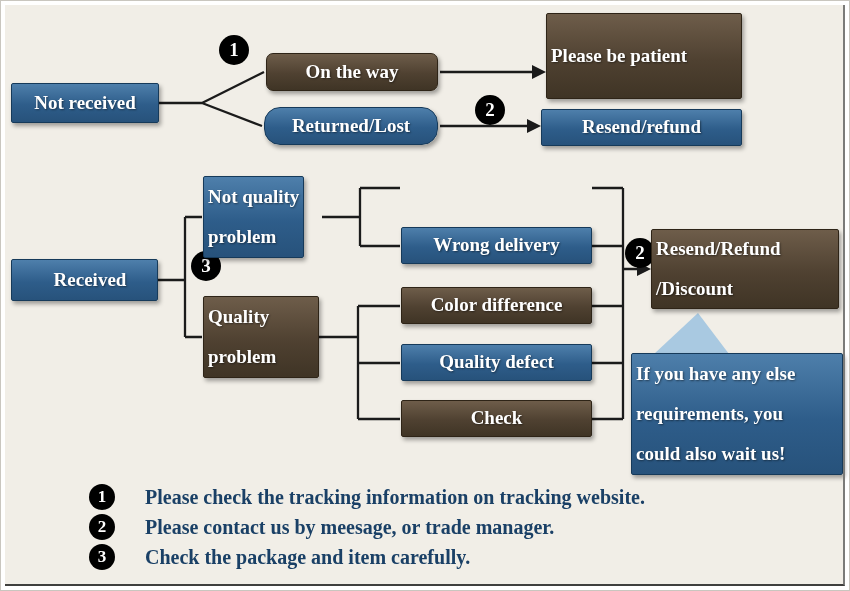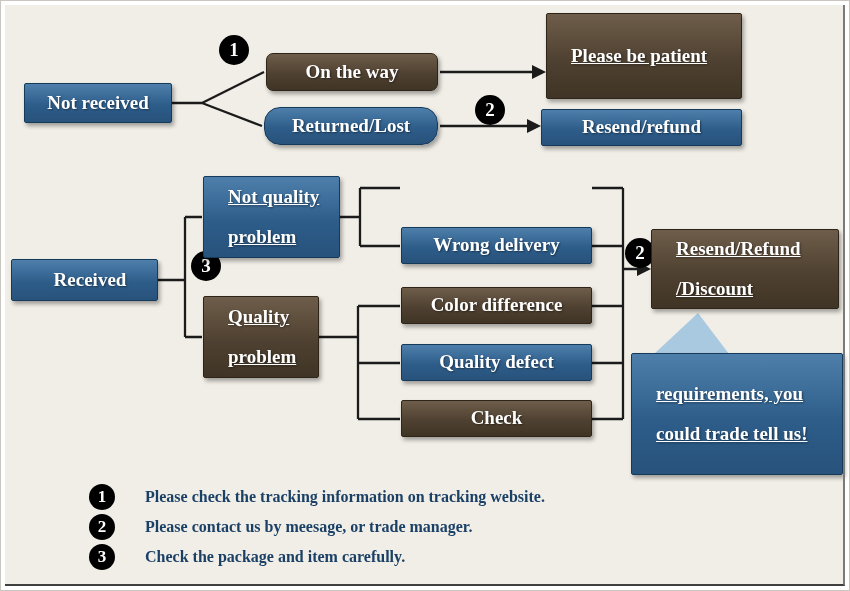--- a/index.html
+++ b/index.html
@@ -25,38 +25,38 @@
     display:flex; align-items:center; justify-content:center; text-align:center;
     border-radius:2px;
     box-shadow:2px 3px 4px rgba(0,0,0,0.35);
     text-shadow:1px 1px 2px rgba(0,0,0,0.45);
     line-height:1.2;
   }
   .box.blue  { background:linear-gradient(180deg,#4e7fab 0%, #2e5d8a 55%, #27527b 100%); border:1px solid #163a5a; }
   .box.brown { background:linear-gradient(180deg,#6e5d4a 0%, #4f4131 55%, #3f3425 100%); border:1px solid #2e2417; }
   .box.multi {
     flex-direction:column; align-items:flex-start; justify-content:center;
-    text-align:left; padding:0 24px;text-decoration:underline;
+    text-align:left; padding:0 4px;
   }
   .box.multi > div { line-height:40px; white-space:nowrap; }
 
   .badge {
     position:absolute; width:30px; height:30px; background:#000; color:#fff;
     border-radius:50%; display:flex; align-items:center; justify-content:center;
     font-weight:bold; font-size:19px; font-family:"Liberation Serif", serif;
   }
 
   
-  .b-not-received  { left:23px;  top:82px;  width:148px; height:40px; }
+  .b-not-received  { left:10px;  top:82px;  width:148px; height:40px; }
   .b-on-the-way    { left:265px; top:52px;  width:172px; height:38px;border-radius:7px; }
   .b-returned      { left:263px; top:106px; width:174px; height:38px;border-radius:16px; }
   .b-patient       { left:545px; top:12px;  width:196px; height:86px; }
   .b-resend1       { left:540px; top:108px; width:201px; height:37px; }
   .b-received      { left:10px;  top:258px; width:147px; height:42px;padding-left:11px; }
-  .b-notquality    { left:202px; top:175px; width:137px; height:82px; }
+  .b-notquality    { left:202px; top:175px; width:101px; height:82px; }
   .b-quality       { left:202px; top:295px; width:116px; height:82px; }
   .b-notfit        { left:400px; top:168px; width:191px; height:37px; }
   .b-wrongdelivery { left:400px; top:226px; width:191px; height:37px; }
   .b-colordiff     { left:400px; top:286px; width:191px; height:37px; }
   .b-qualitydefect { left:400px; top:343px; width:191px; height:37px; }
   .b-damage        { left:400px; top:399px; width:191px; height:37px; }
   .b-resend2       { left:650px; top:228px; width:188px; height:80px; }
   .b-bubble        { left:630px; top:352px; width:212px; height:122px; }
 
   
@@ -66,21 +66,21 @@
   .s2b { left:624px; top:237px; }
 
   
   .legend { position:absolute; left:88px; top:483px; }
   .legend-row { display:flex; align-items:center; margin-bottom:4px; height:26px; }
   .legend-badge {
     width:26px; height:26px; background:#000; color:#fff; border-radius:50%;
     display:flex; align-items:center; justify-content:center;
     font-weight:bold; font-size:17px; margin-right:30px; flex:0 0 26px;
   }
-  .legend-text { color:#1a4066; font-weight:bold; font-size:16px; white-space:nowrap; }
+  .legend-text { color:#1a4066; font-weight:bold; font-size:20px; white-space:nowrap; }
 </style>
 </head>
 <body>
 
 <div class="stage">
 
   <svg class="overlay" viewBox="0 0 850 591">
     <g stroke="#1b1b1b" stroke-width="2.3" fill="none">
 
       <path d="M158,102 H201 M201,102 L263,71 M201,102 L261,125"></path>
@@ -126,22 +126,23 @@
   <div class="box brown b-colordiff">Color difference</div>
   <div class="box blue b-wrongdelivery">Wrong delivery</div>
   <div class="box blue b-qualitydefect">Quality defect</div>
   <div class="box brown b-damage">Check</div>
   <div class="badge s2b">2</div>
   <div class="box brown multi b-resend2">
     <div>Resend/Refund</div>
     <div>/Discount</div>
   </div>
   <div class="box blue multi b-bubble">
+    <div>If you have any else</div>
     <div>requirements, you</div>
-    <div>could trade tell us!</div>
+    <div>could also wait us!</div>
   </div>
 
   <div class="legend">
     <div class="legend-row">
       <div class="legend-badge">1</div>
       <div class="legend-text">Please check the tracking information on tracking website.</div>
     </div>
     <div class="legend-row">
       <div class="legend-badge">2</div>
       <div class="legend-text">Please contact us by meesage, or trade manager.</div>

